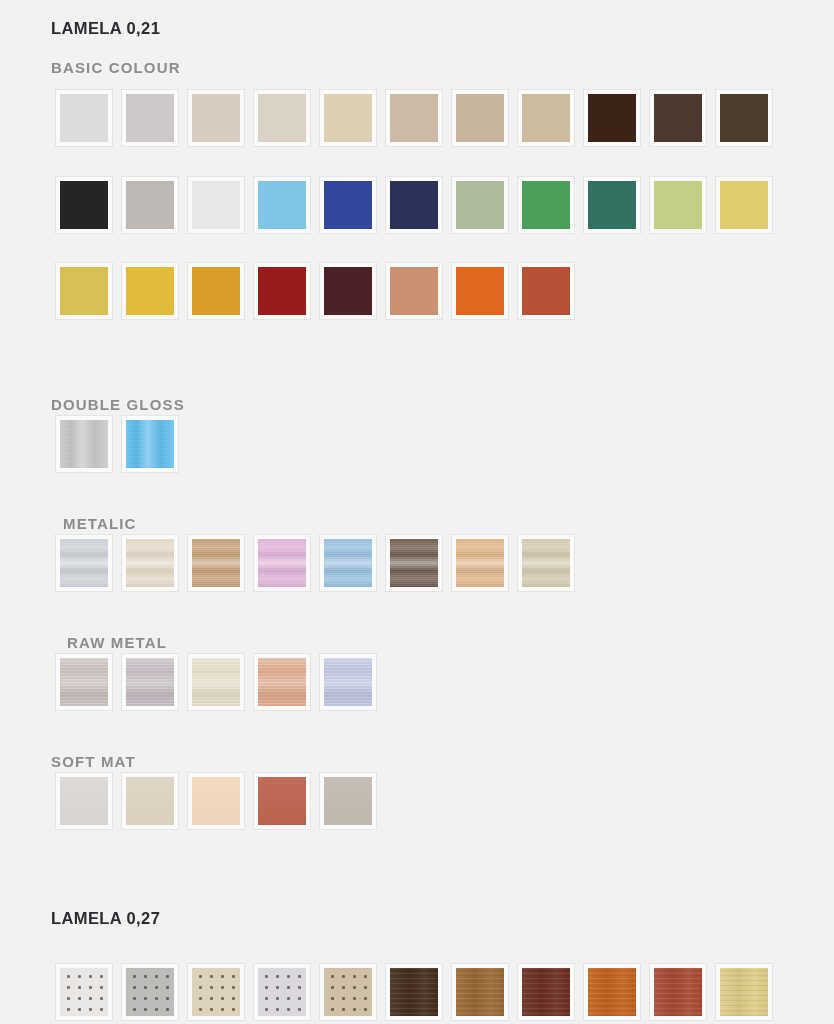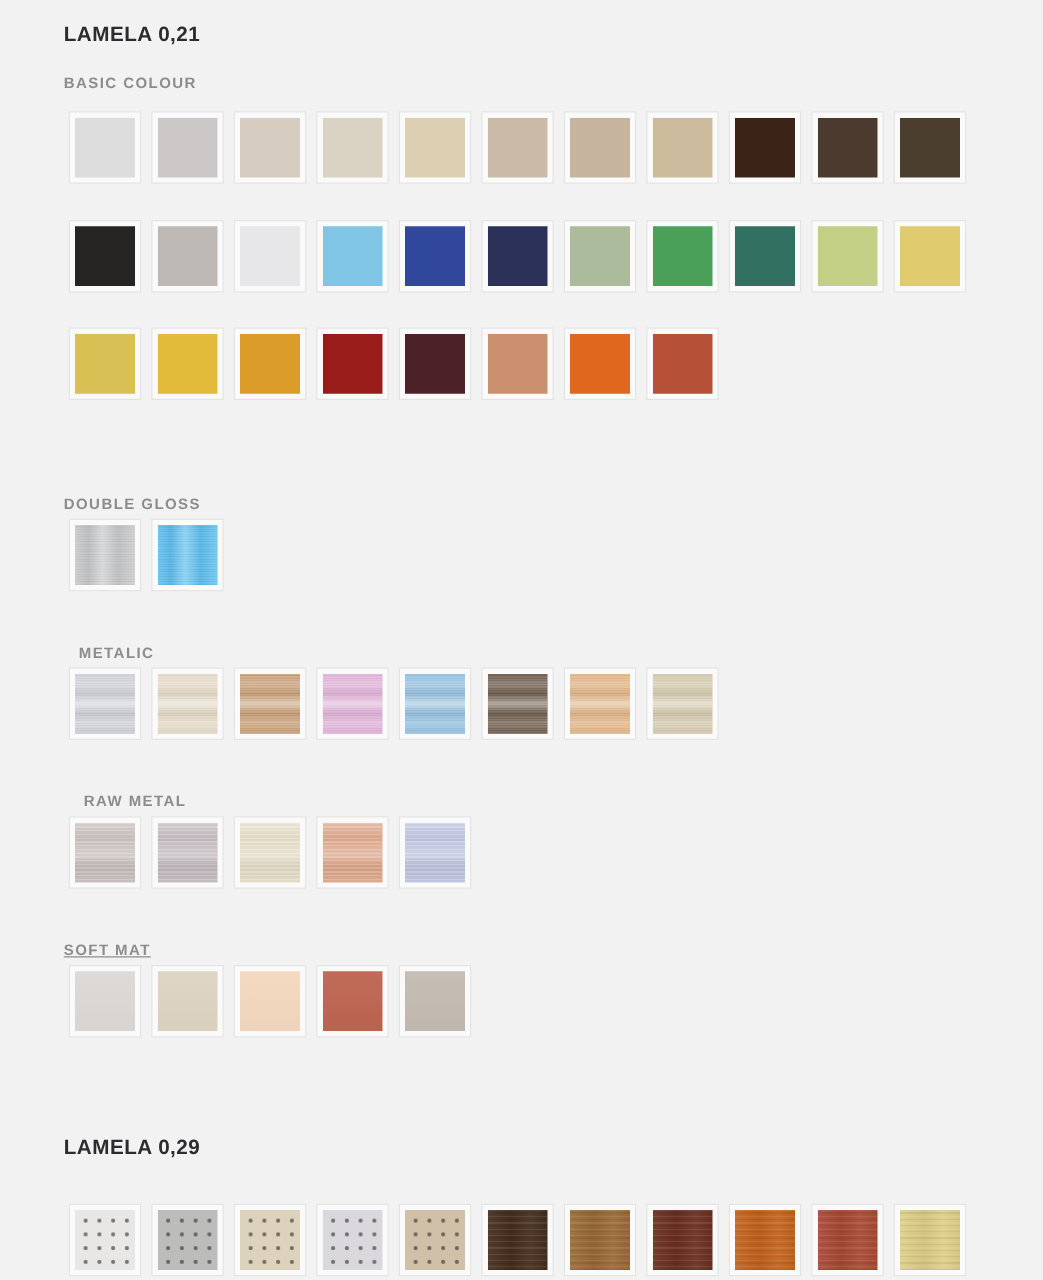--- a/index.html
+++ b/index.html
@@ -28,21 +28,21 @@
   .group-title {
     font-size: 16.5px;
     font-weight: 700;
     color: #2b2b30;
     letter-spacing: 0.4px;
     margin: 0;
     padding: 0;
     line-height: 1;
   }
   .section-label {
-    font-size: 12px;
+    font-size: 15px;
     font-weight: 700;
     color: #8c8c8c;
     letter-spacing: 1.15px;
     text-transform: uppercase;
     margin: 0;
     line-height: 1;
   }
 
   
   .swatch-row {
@@ -322,41 +322,41 @@
         <div class="swatch-inner" style="background-color: rgb(227, 220, 195);"></div>
       </div>
       <div class="swatch tex-rawmetal" title="#dda385">
         <div class="swatch-inner" style="background-color: rgb(221, 163, 133);"></div>
       </div>
       <div class="swatch tex-rawmetal" title="#bcc2df">
         <div class="swatch-inner" style="background-color: rgb(188, 194, 223);"></div>
       </div>
     </div>
 
-  <h2 class="block section-label" style="top:754px;text-decoration:underline;">SOFT MAT</h2>
+  <h2 class="block section-label" style="top:754px;">SOFT MAT</h2>
 
   <div class="block swatch-row tex-softmat" style="top:768px;width:740px;">
       <div class="swatch tex-softmat" title="#dcd8d5">
         <div class="swatch-inner" style="background-color: rgb(220, 216, 213);"></div>
       </div>
       <div class="swatch tex-softmat" title="#ddd4c2">
         <div class="swatch-inner" style="background-color: rgb(221, 212, 194);"></div>
       </div>
       <div class="swatch tex-softmat" title="#f2d8bd">
         <div class="swatch-inner" style="background-color: rgb(242, 216, 189);"></div>
       </div>
       <div class="swatch tex-softmat" title="#bd6450">
         <div class="swatch-inner" style="background-color: rgb(189, 100, 80);"></div>
       </div>
       <div class="swatch tex-softmat" title="#c3bbb2">
         <div class="swatch-inner" style="background-color: rgb(195, 187, 178);"></div>
       </div>
     </div>
 
-  <h1 class="block group-title" style="top:910px;">LAMELA 0,29</h1>
+  <h1 class="block group-title" style="top:910px;">LAMELA 0,27</h1>
 
   <div class="block swatch-row tex-dots" style="top:959px;width:740px;">
       <div class="swatch tex-dots" title="#e9e7e6">
         <div class="swatch-inner" style="background-color: rgb(233, 231, 230);"></div>
       </div>
       <div class="swatch tex-dots" title="#bcbcbb">
         <div class="swatch-inner" style="background-color: rgb(188, 188, 187);"></div>
       </div>
       <div class="swatch tex-dots" title="#ddd3bd">
         <div class="swatch-inner" style="background-color: rgb(221, 211, 189);"></div>

